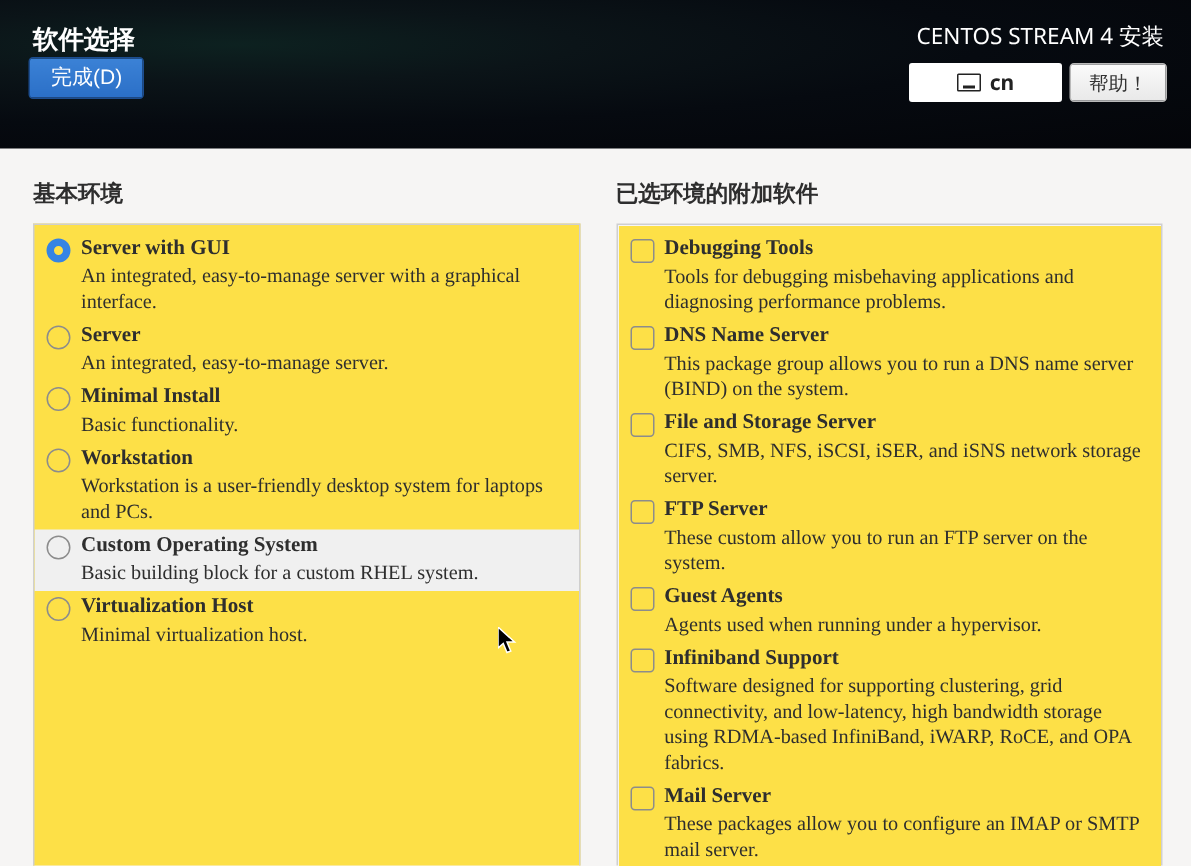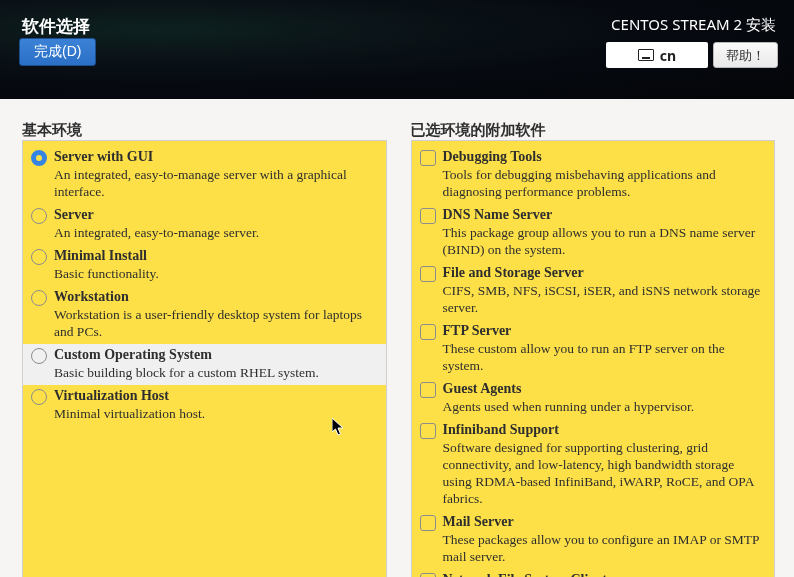--- a/index.html
+++ b/index.html
@@ -98,20 +98,21 @@
 .content {
   display: flex;
   gap: 24px;
   padding: 20px 19px 0 22px;
   height: calc(577px - 82px);
 }
 .column { flex: 1; min-width: 0; display: flex; flex-direction: column; }
 .column-title {
   font-size: 15px;
   font-weight: 700;
+  margin-bottom: 10px;
   color: #2e2e2e;
 }
 .panel {
   border: 1px solid #cfcfcf;
   background: #fde047;
   flex: 1;
   overflow-y: auto;
   padding: 5px 0;
   font-family: Liberation Serif, serif;
 }
@@ -160,21 +161,21 @@
   top: 418px;
   pointer-events: none;
 }
 </style>
 </head>
 <body>
 
 <div class="header">
   <div class="header-title">软件选择</div>
   <button class="done-btn">完成(D)</button>
-  <div class="installer-name">CENTOS STREAM 2 安装</div>
+  <div class="installer-name">CENTOS STREAM 4 安装</div>
   <div class="keyboard-box">
     <span class="keyboard-icon"></span>
     <span style="font-weight:700;">cn</span>
   </div>
   <button class="help-btn">帮助！</button>
 </div>
 
 <div class="content">
   <div class="column">
     <div class="column-title">基本环境</div>

